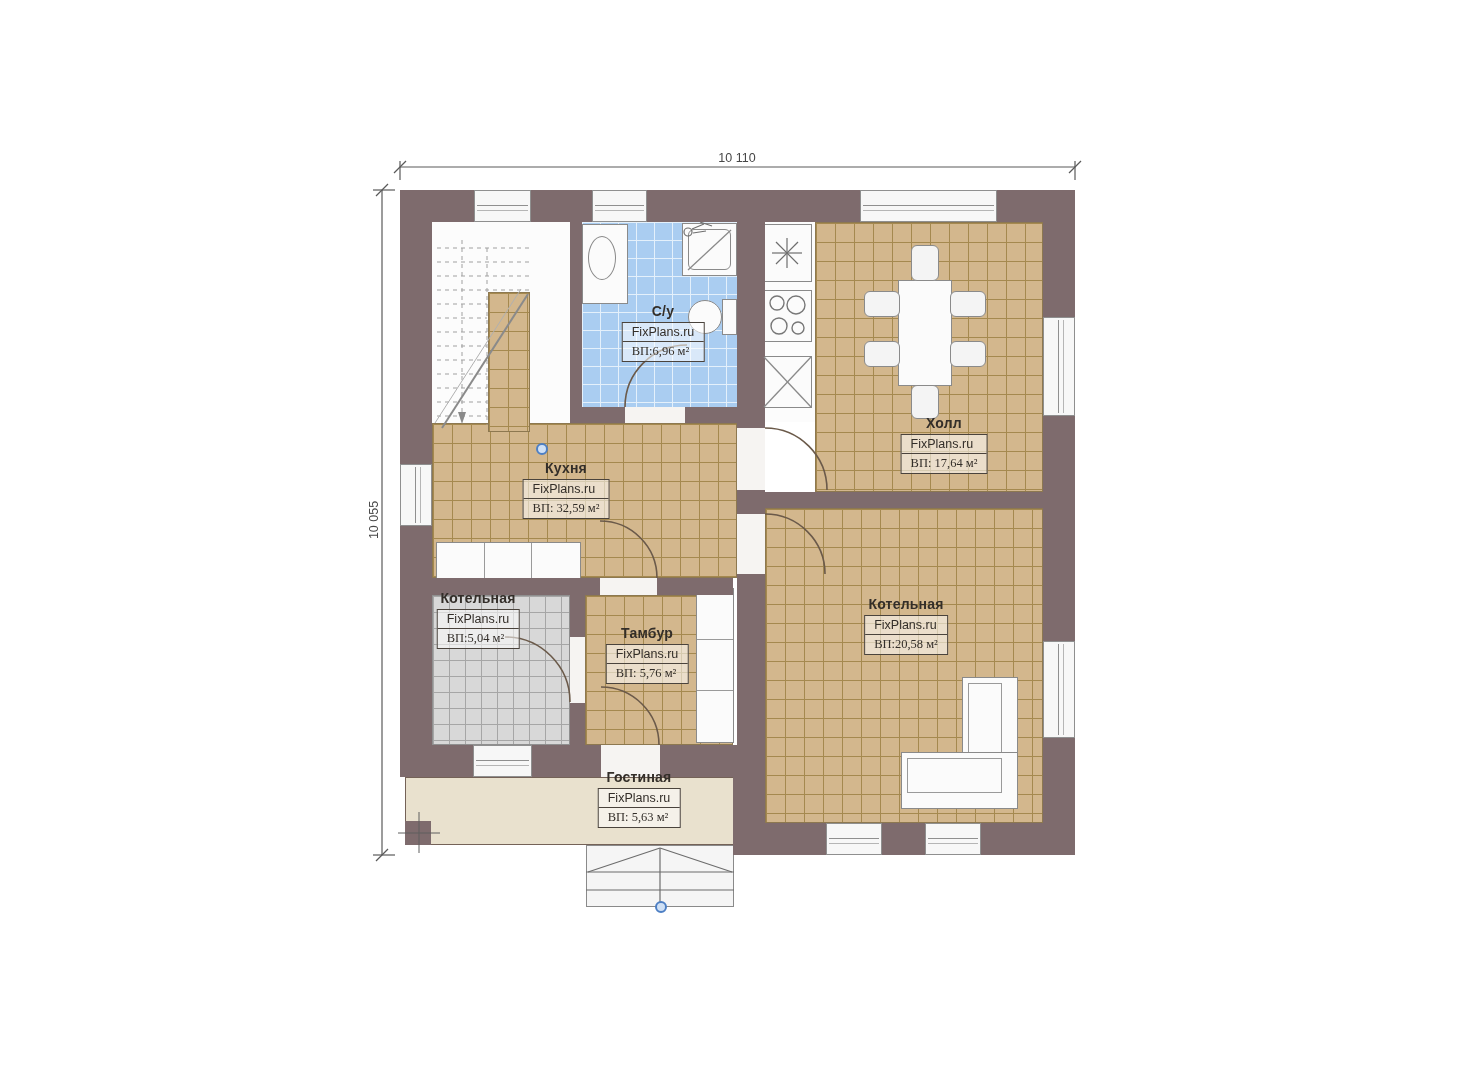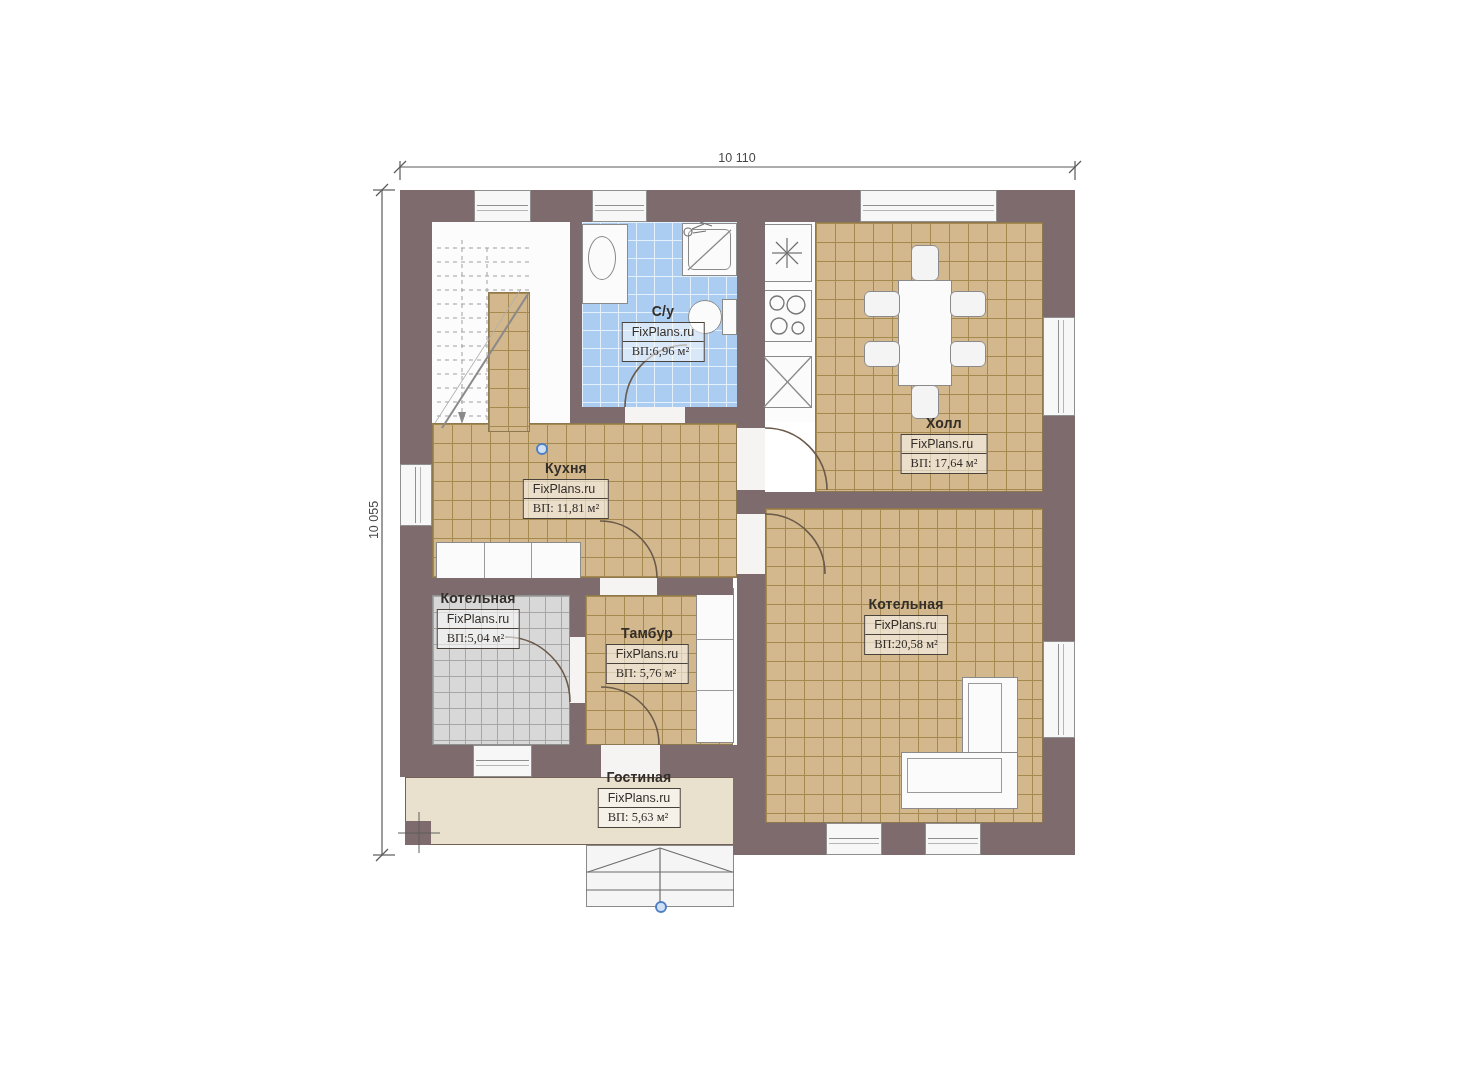--- a/index.html
+++ b/index.html
@@ -231,21 +231,21 @@
     <div class="room-name">Холл</div>
     <div class="label-box">
       <div class="brand">FixPlans.ru</div>
       <div class="area">ВП: 17,64 м²</div>
     </div>
   </div>
   <div class="room-label" style="left:566px;top:460px">
     <div class="room-name">Кухня</div>
     <div class="label-box">
       <div class="brand">FixPlans.ru</div>
-      <div class="area">ВП: 11,81 м²</div>
+      <div class="area">ВП: 32,59 м²</div>
     </div>
   </div>
   <div class="room-label" style="left:478px;top:590px">
     <div class="room-name">Котельная</div>
     <div class="label-box">
       <div class="brand">FixPlans.ru</div>
       <div class="area">ВП:5,04 м²</div>
     </div>
   </div>
   <div class="room-label" style="left:647px;top:625px">

